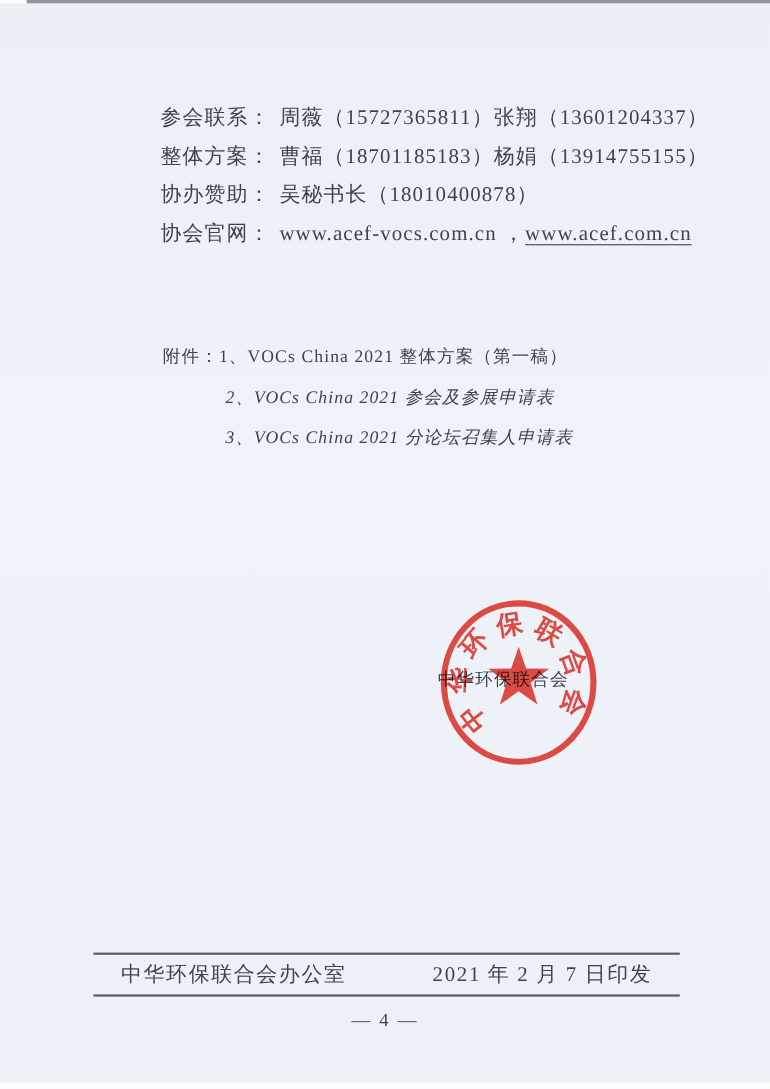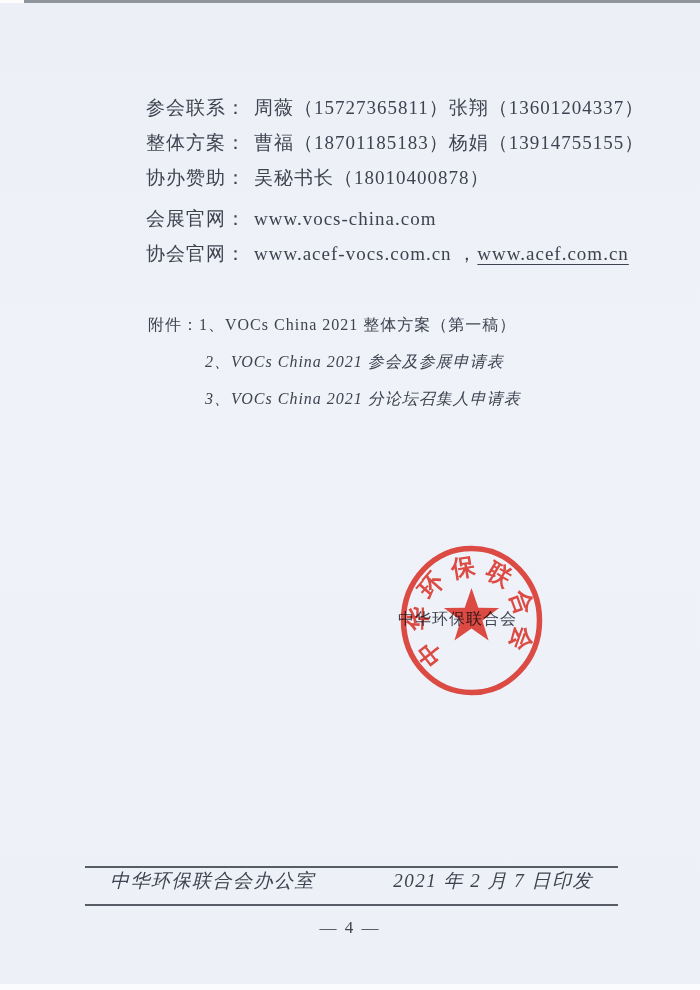--- a/index.html
+++ b/index.html
@@ -28,45 +28,42 @@
   .signature{position:absolute;left:398px;top:606px;font-size:16px;line-height:26px;letter-spacing:1px;white-space:nowrap;}
 
   .seal{position:absolute;left:390px;top:540px;width:165px;height:160px;mix-blend-mode:multiply;opacity:.88;}
   .seal-group{font-family:"Liberation Serif","DejaVu Serif",serif;font-size:24px;font-weight:bold;}
 
   .footer-rule{position:absolute;left:85px;width:533px;height:2px;background:#575c67;}
   .rule-top{top:866px;}
   .rule-bottom{top:904px;}
   .footer-row{
     position:absolute;left:85px;width:533px;top:868px;height:36px;
-    display:flex;align-items:flex-start;justify-content:space-between;
+    display:flex;align-items:center;justify-content:space-between;
     padding:0 25px;box-sizing:border-box;
-    font-size:19px;letter-spacing:1.5px;white-space:nowrap;font-style:italic;
+    font-size:19px;letter-spacing:1.5px;white-space:nowrap;
   }
   .page-num{position:absolute;left:0;right:0;top:918px;text-align:center;font-size:17px;letter-spacing:2px;}
 </style>
 </head>
 <body>
 
 <div class="page">
   <div class="edge-top"></div>
   <div class="edge-top-corner"></div>
 
   <div class="contacts">
     <div class="contact-row">
       <span class="lbl">参会联系：</span><span>周薇（15727365811）张翔（13601204337）</span>
     </div>
     <div class="contact-row">
       <span class="lbl">整体方案：</span><span>曹福（18701185183）杨娟（13914755155）</span>
     </div>
     <div class="contact-row">
       <span class="lbl">协办赞助：</span><span>吴秘书长（18010400878）</span>
-    </div>
-    <div class="contact-row gap">
-      <span class="lbl">会展官网：</span><span>www.vocs-china.com</span>
     </div>
     <div class="contact-row">
       <span class="lbl">协会官网：</span><span>www.acef-vocs.com.cn ，</span><span class="link-underline">www.acef.com.cn</span>
     </div>
   </div>
 
   <div class="attachments">
     <div class="att-row">
       <span>附件：</span><span>1、VOCs China 2021 整体方案（第一稿）</span>
     </div>

